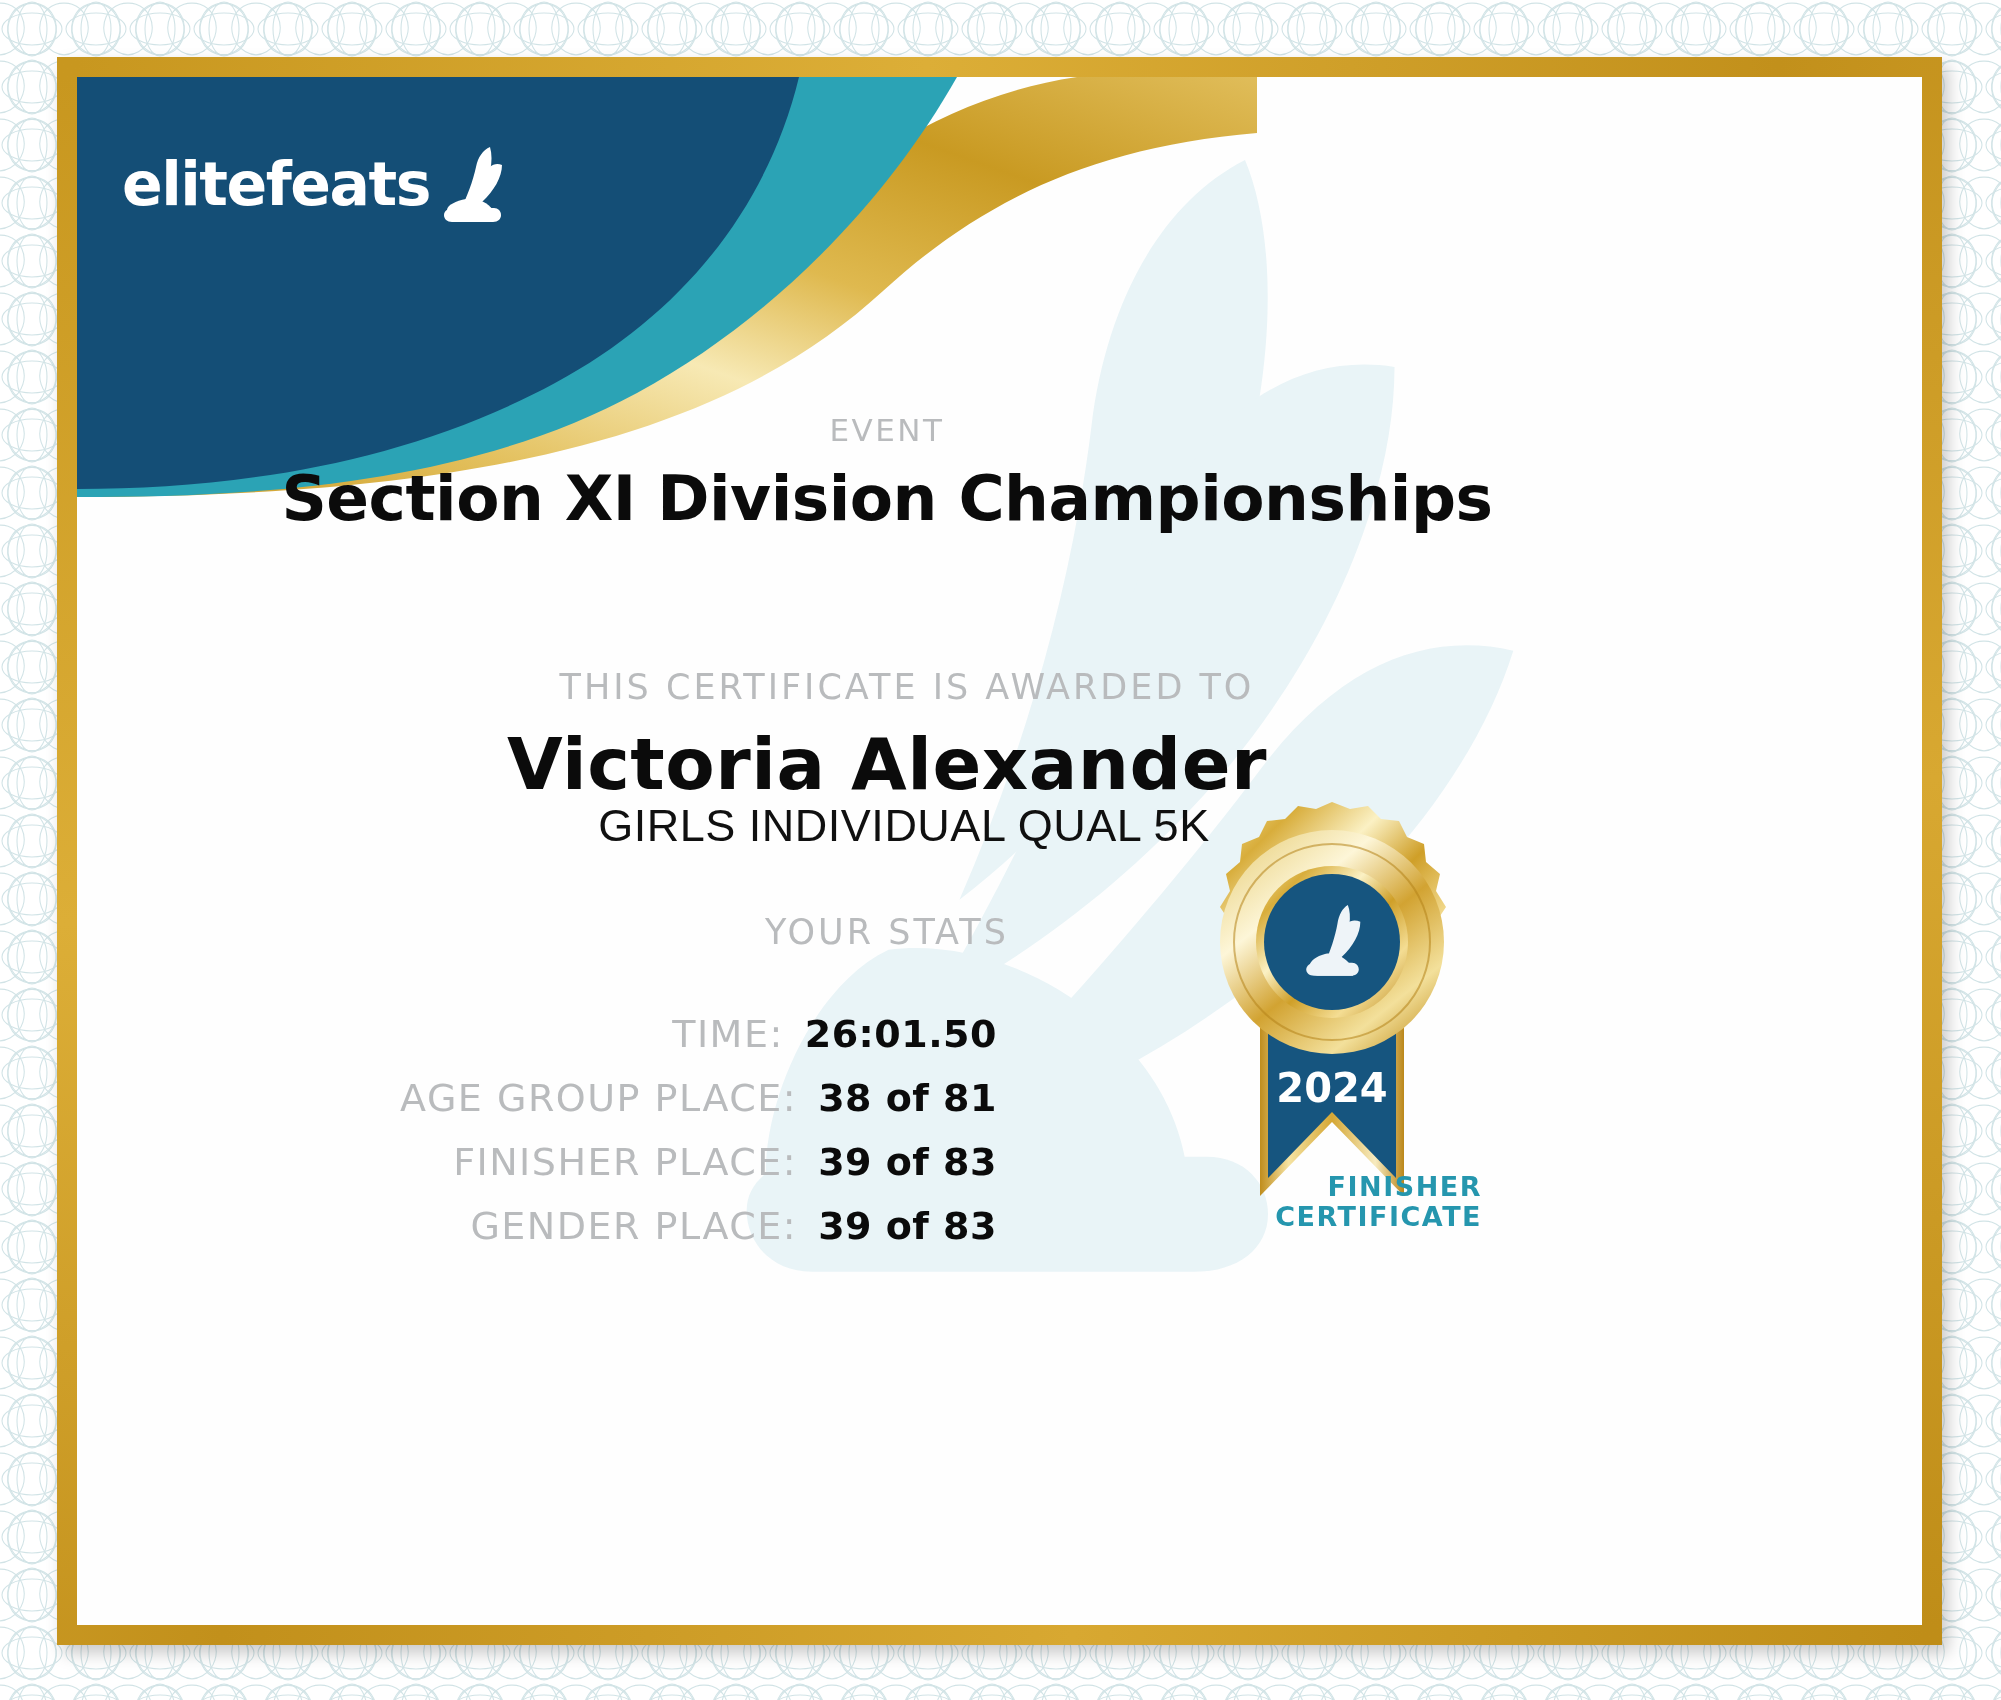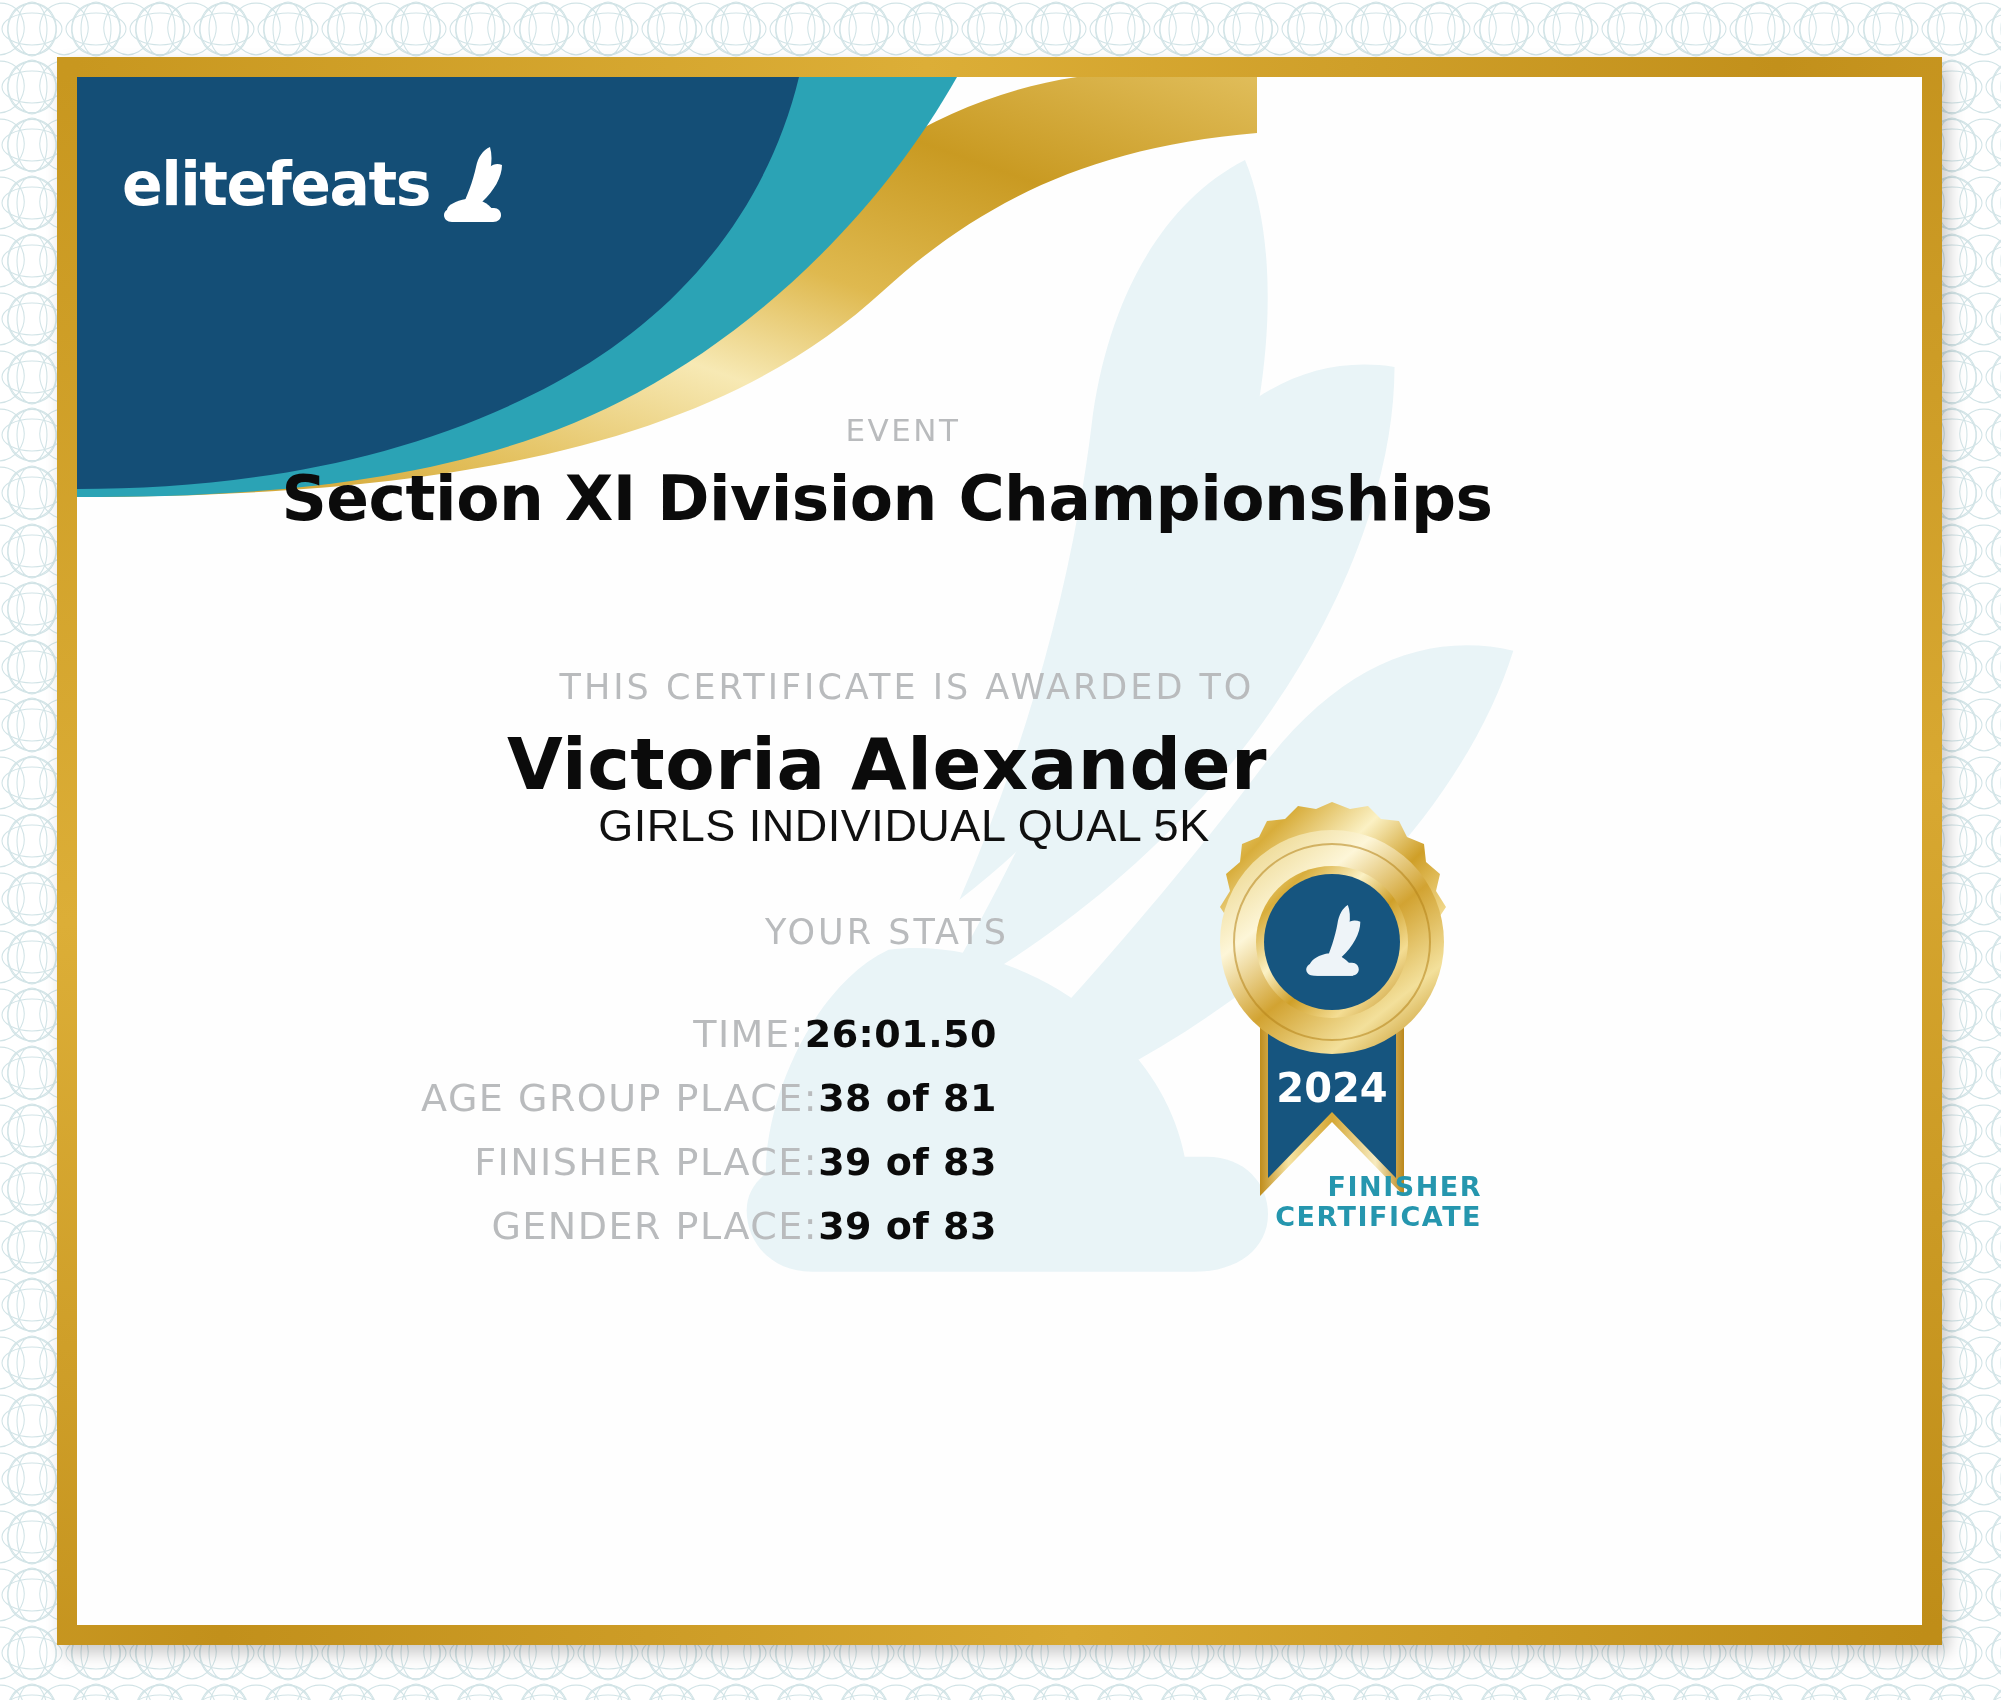--- a/index.html
+++ b/index.html
@@ -101,21 +101,20 @@
   .label-muted {
     color: #b9bbbd;
     font-family: "DejaVu Sans", sans-serif;
     letter-spacing: 2.5px;
     font-weight: normal;
   }
 
   #event-label {
     top: 335px;
     font-size: 31px;
-    margin-left: 16px;
   }
 
   #event-title {
     top: 385px;
     font-family: "DejaVu Sans", sans-serif;
     font-weight: bold;
     font-size: 63px;
     color: #0b0b0b;
     letter-spacing: -0.5px;
   }
@@ -170,21 +169,21 @@
     font-family: "DejaVu Sans", sans-serif;
     font-size: 38px;
     letter-spacing: 1.5px;
   }
   .stat-value {
     color: #0b0b0b;
     font-family: "DejaVu Sans", sans-serif;
     font-weight: bold;
     font-size: 38px;
     letter-spacing: 0.5px;
-    margin-left: 0;
+    margin-left: 21px;
   }
 
   
   #medal-badge {
     position: absolute;
     left: 1105px;
     top: 715px;
     width: 300px;
     height: 500px;
   }

